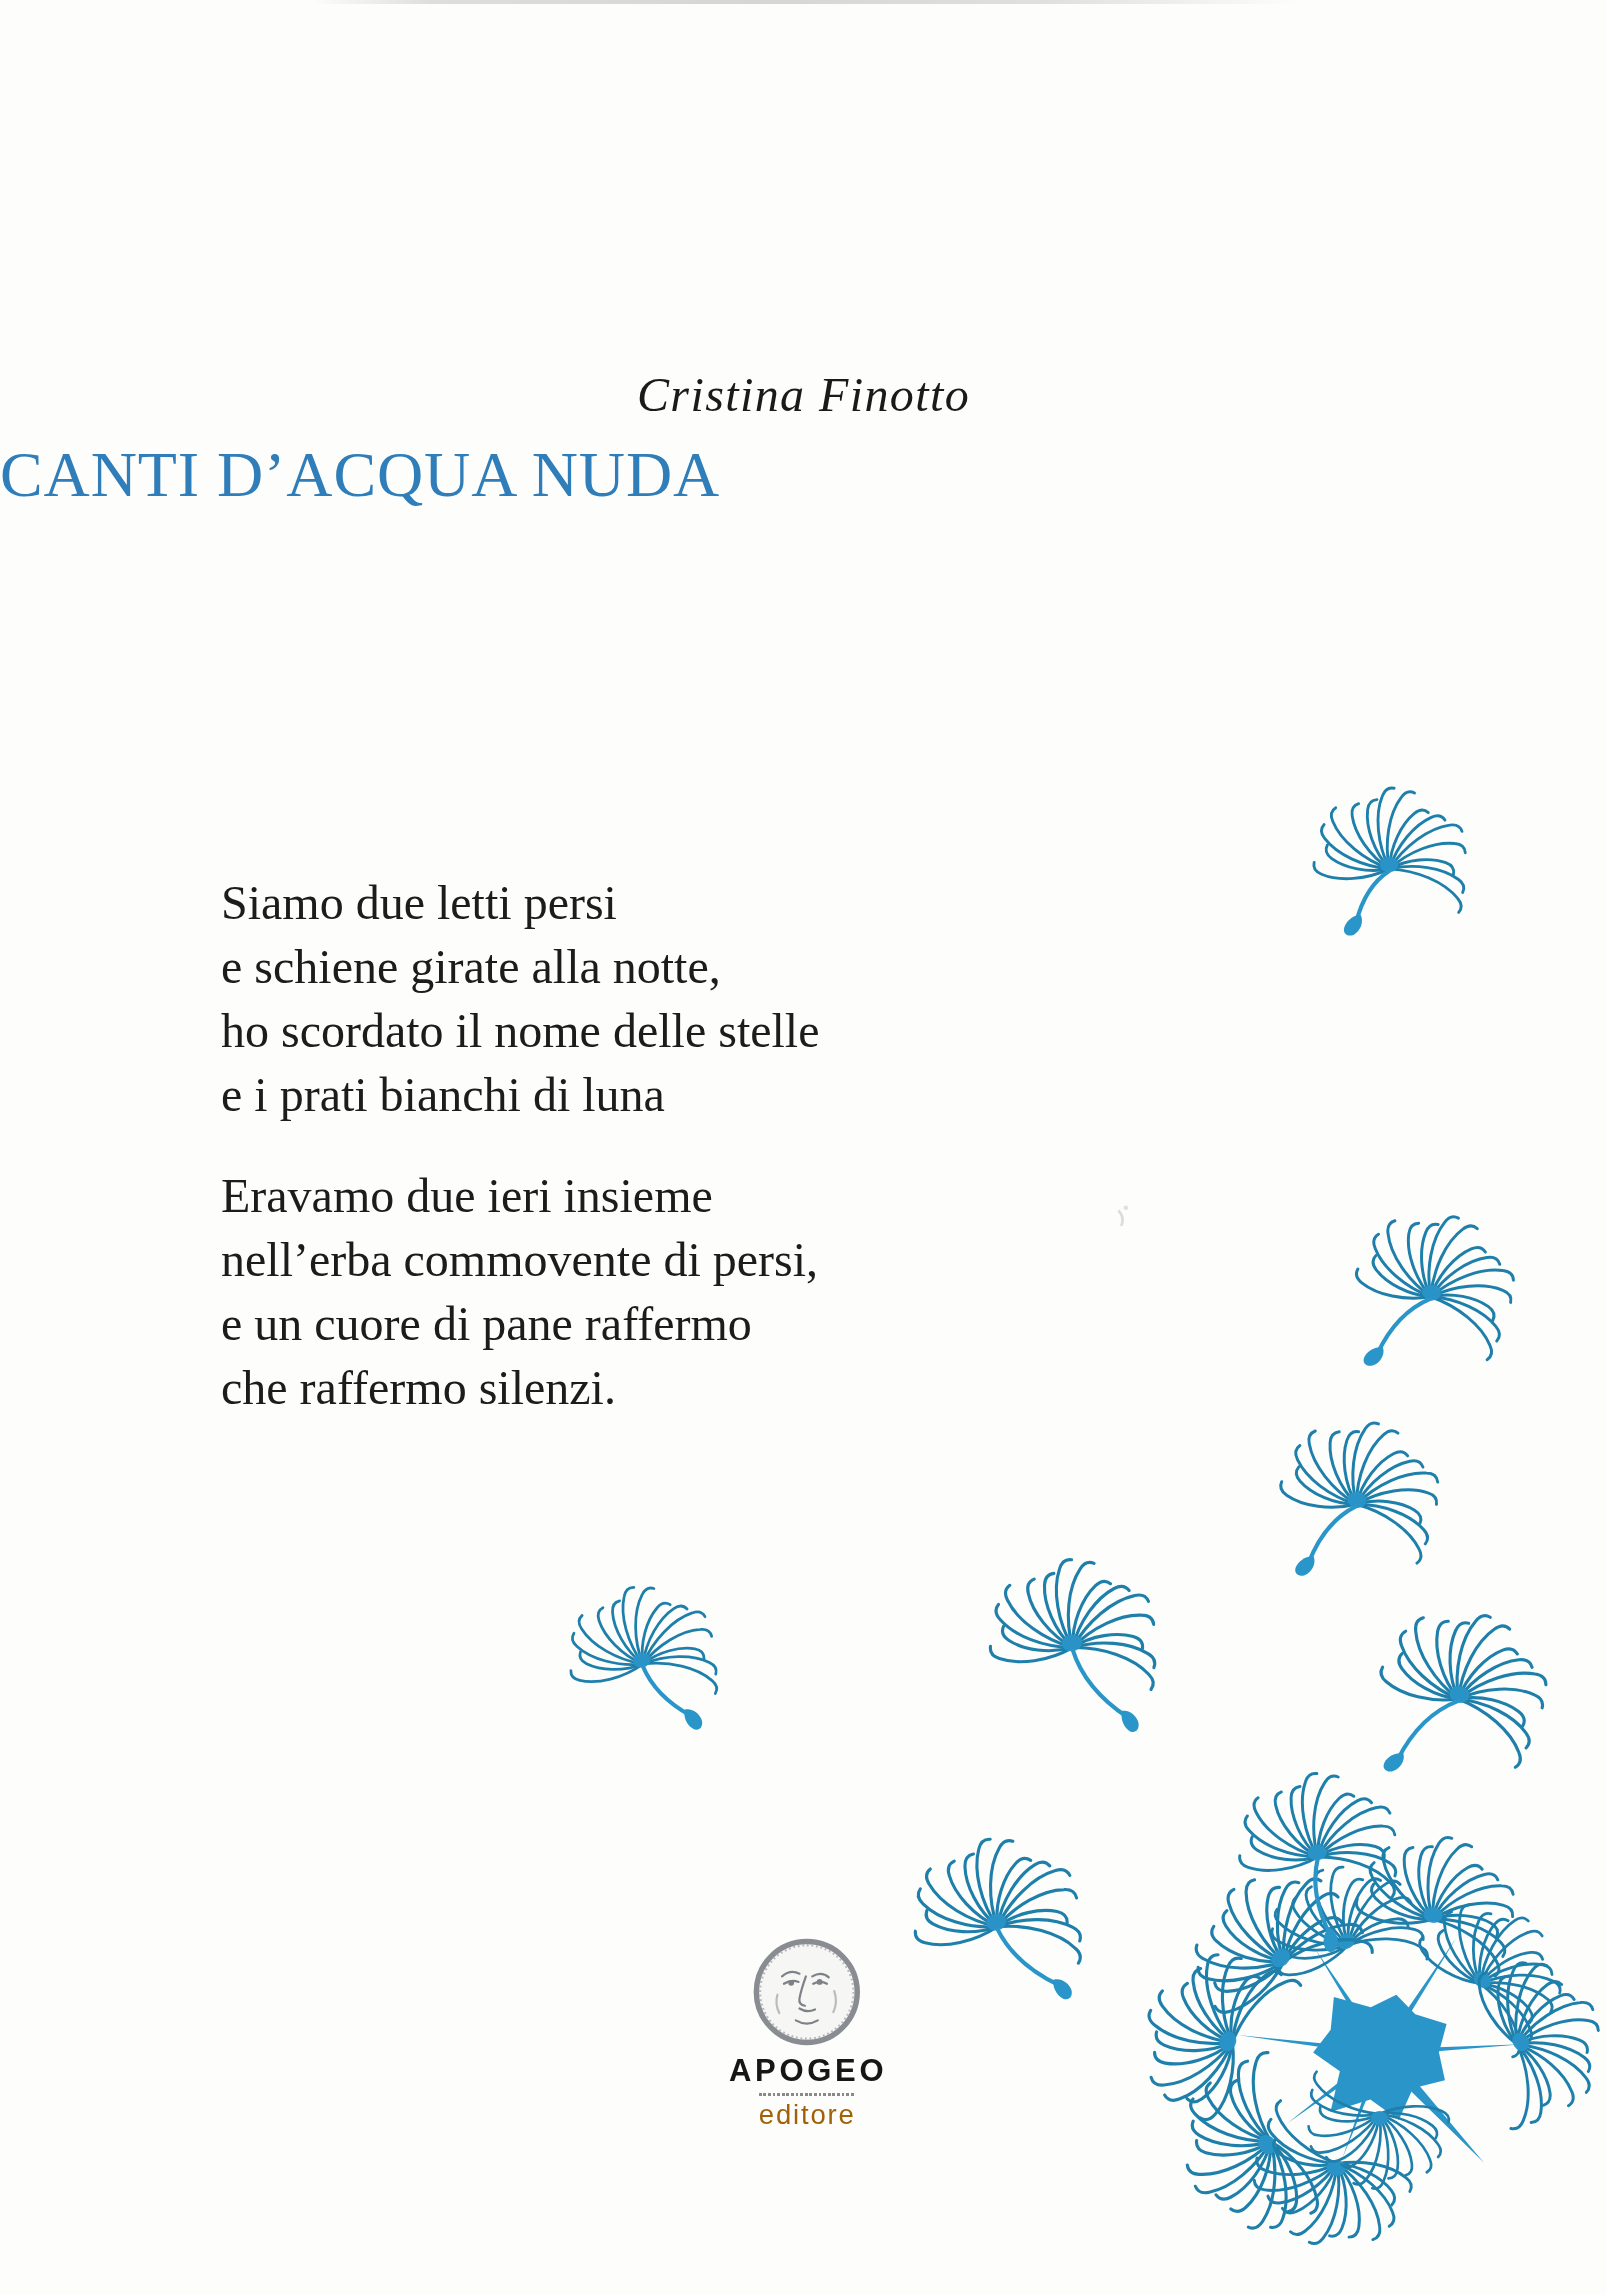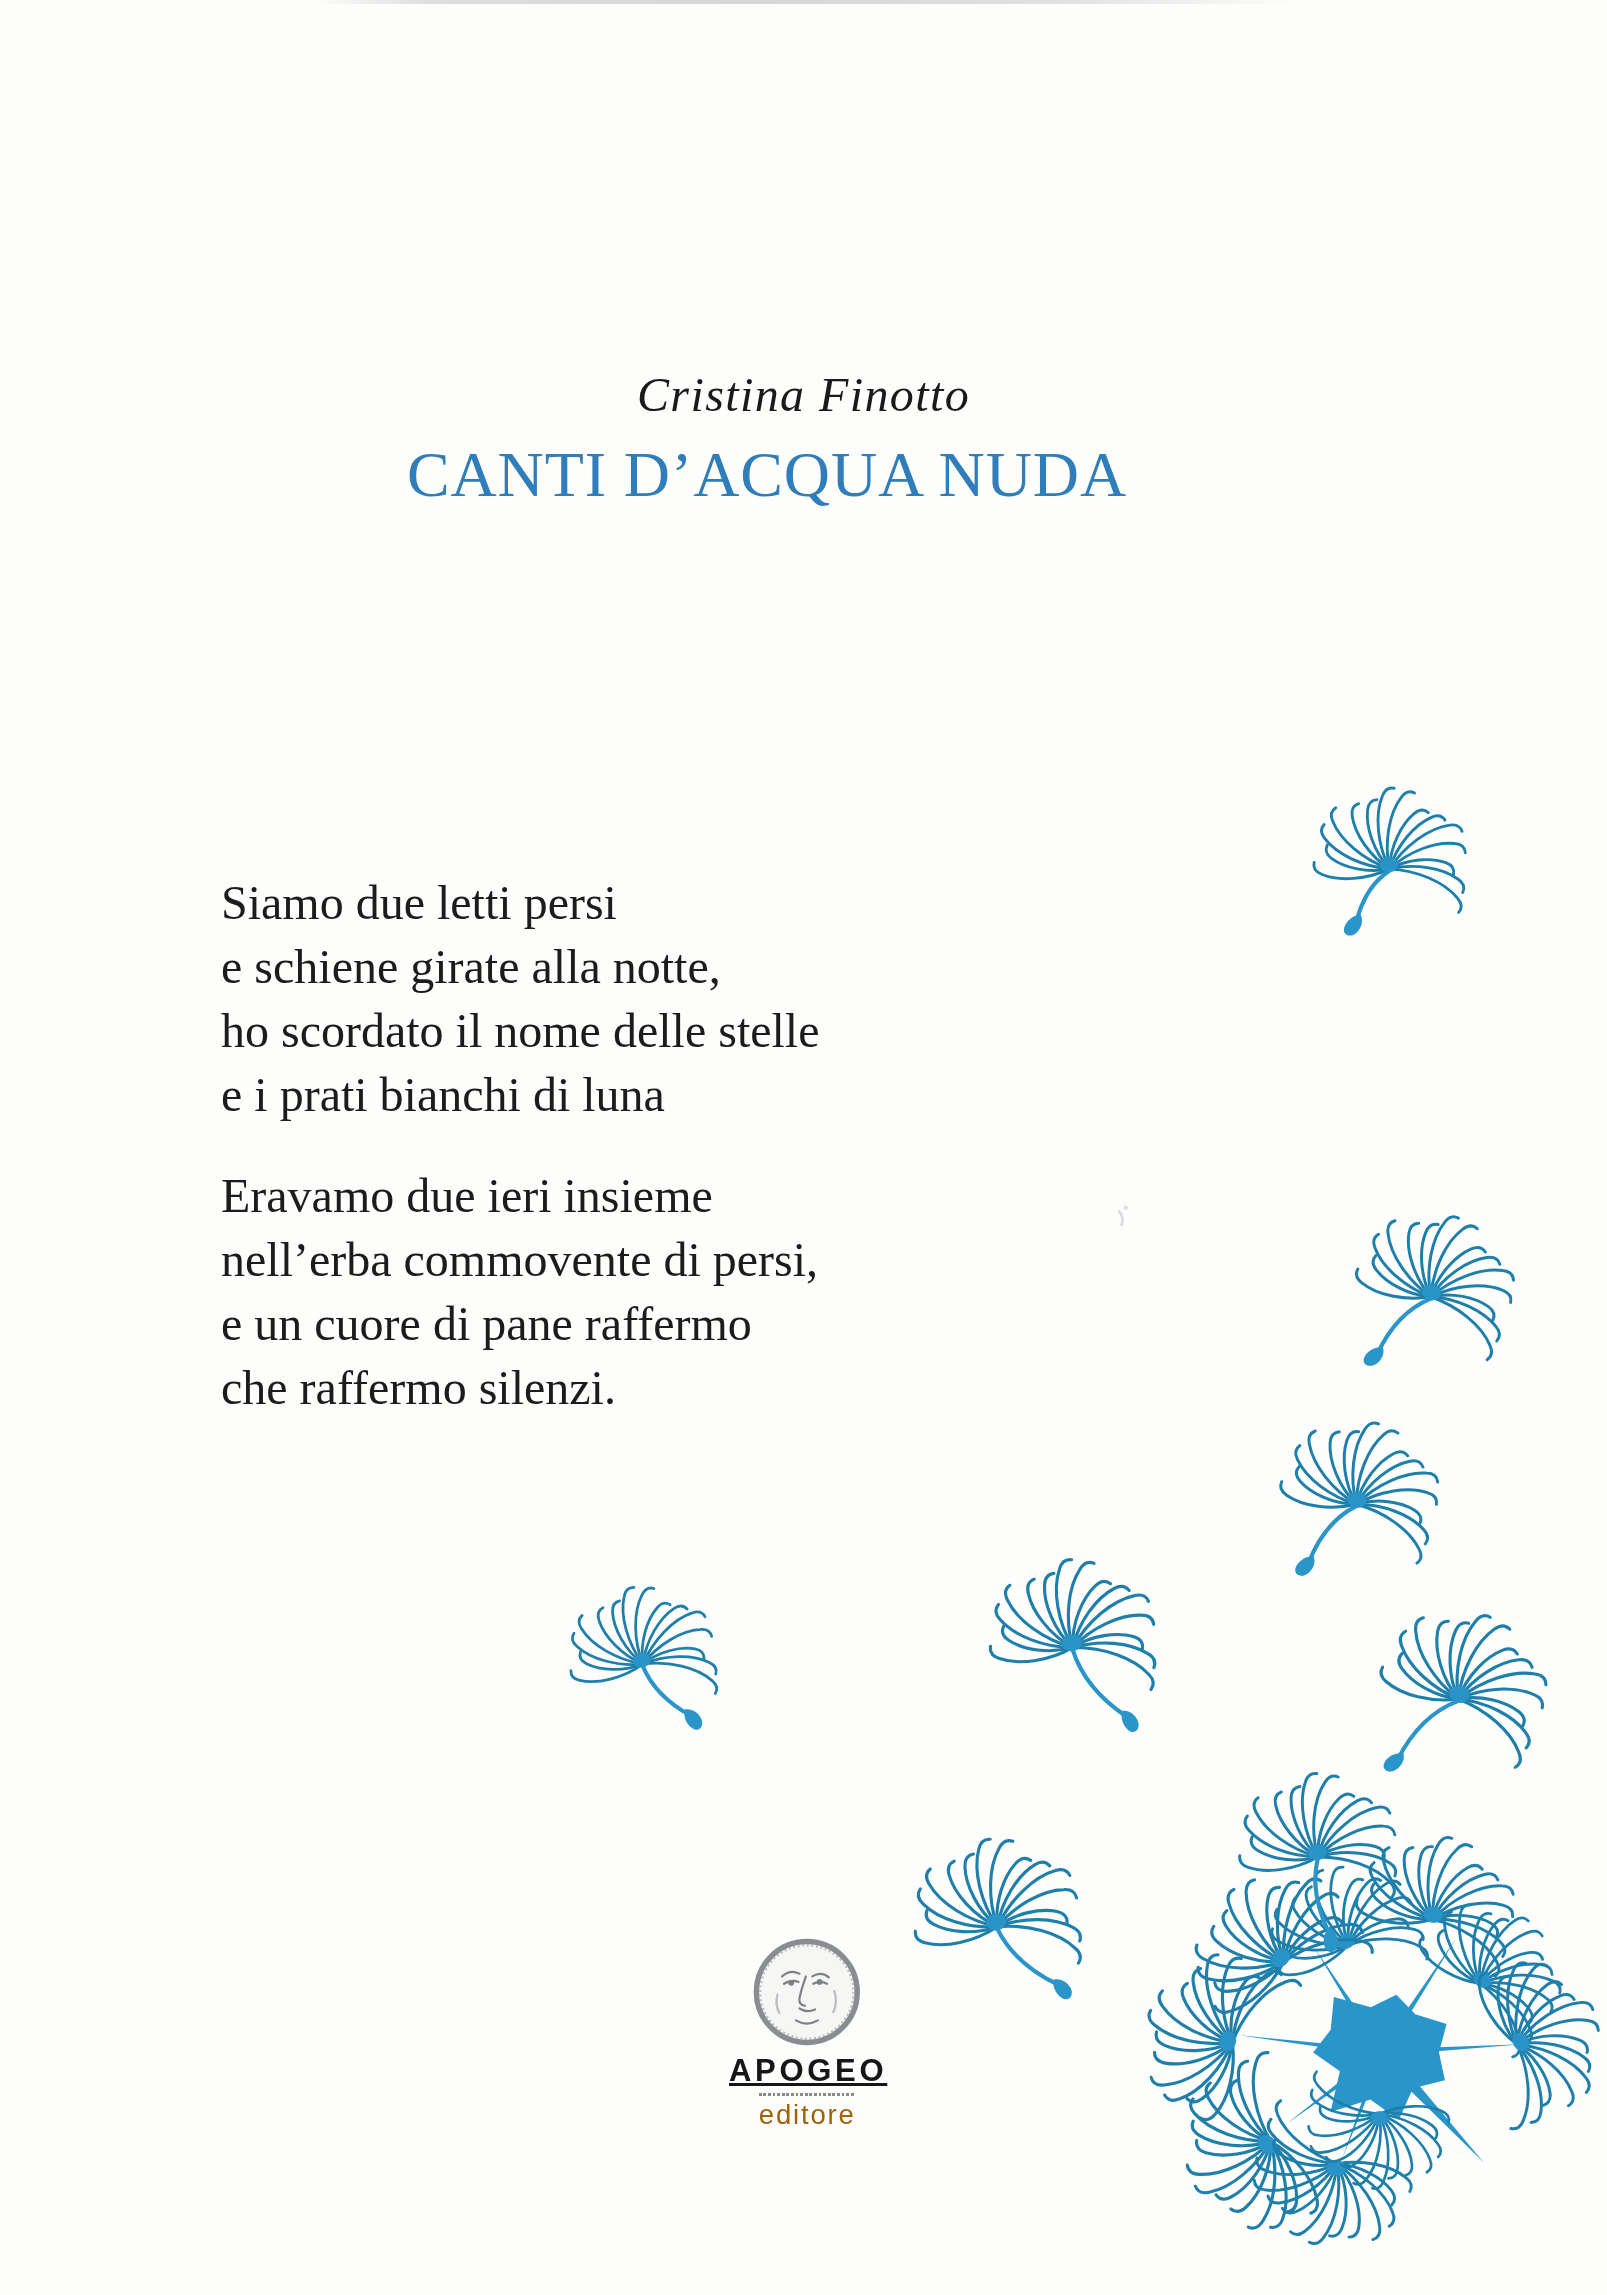--- a/index.html
+++ b/index.html
@@ -19,21 +19,20 @@
   }
   .author {
     position:absolute; top:367px; left:0; width:1607px;
     text-align:center;
     font-size:48px; letter-spacing:1.4px;
     color:#1a1a1a;
     font-style:italic;
   }
   .book-title {
     position:absolute; top:443px; left:0; width:1534px;
-    text-align:center;
     font-size:64px; line-height:64px; letter-spacing:0.9px;
     color:#2f7db9;
   }
   .poem {
     position:absolute; left:209px; top:871px;
     font-size:48px; line-height:64px;
     color:#1c1c1c;
   }
   .stanza + .stanza { margin-top:37px; }
   .poem-line { white-space:nowrap;margin-left:12px; }
@@ -44,21 +43,20 @@
   .logo {
     position:absolute; top:1936px; left:0; width:1607px;
     text-align:center;
     font-family:"Liberation Sans", sans-serif;
   }
   .logo-inner { display:inline-block; transform:translateX(2.8px); }
   .publisher-name {
     margin-top:1.8px;
     font-weight:bold; font-size:31px; letter-spacing:3.7px; text-indent:3.7px;
     color:#161616;
-    text-decoration:underline;
   }
   .micro-line {
     width:96px; height:2.8px; margin:4.6px auto 2.8px;
     background:repeating-linear-gradient(90deg, #4b4b4b 0 2.8px, rgba(0,0,0,0) 2.8px 4.6px);
     opacity:.65;
   }
   .publisher-subtitle {
     font-weight:normal; font-size:27.5px; letter-spacing:1.8px; text-indent:1.8px;
     color:#a16207;
   }

